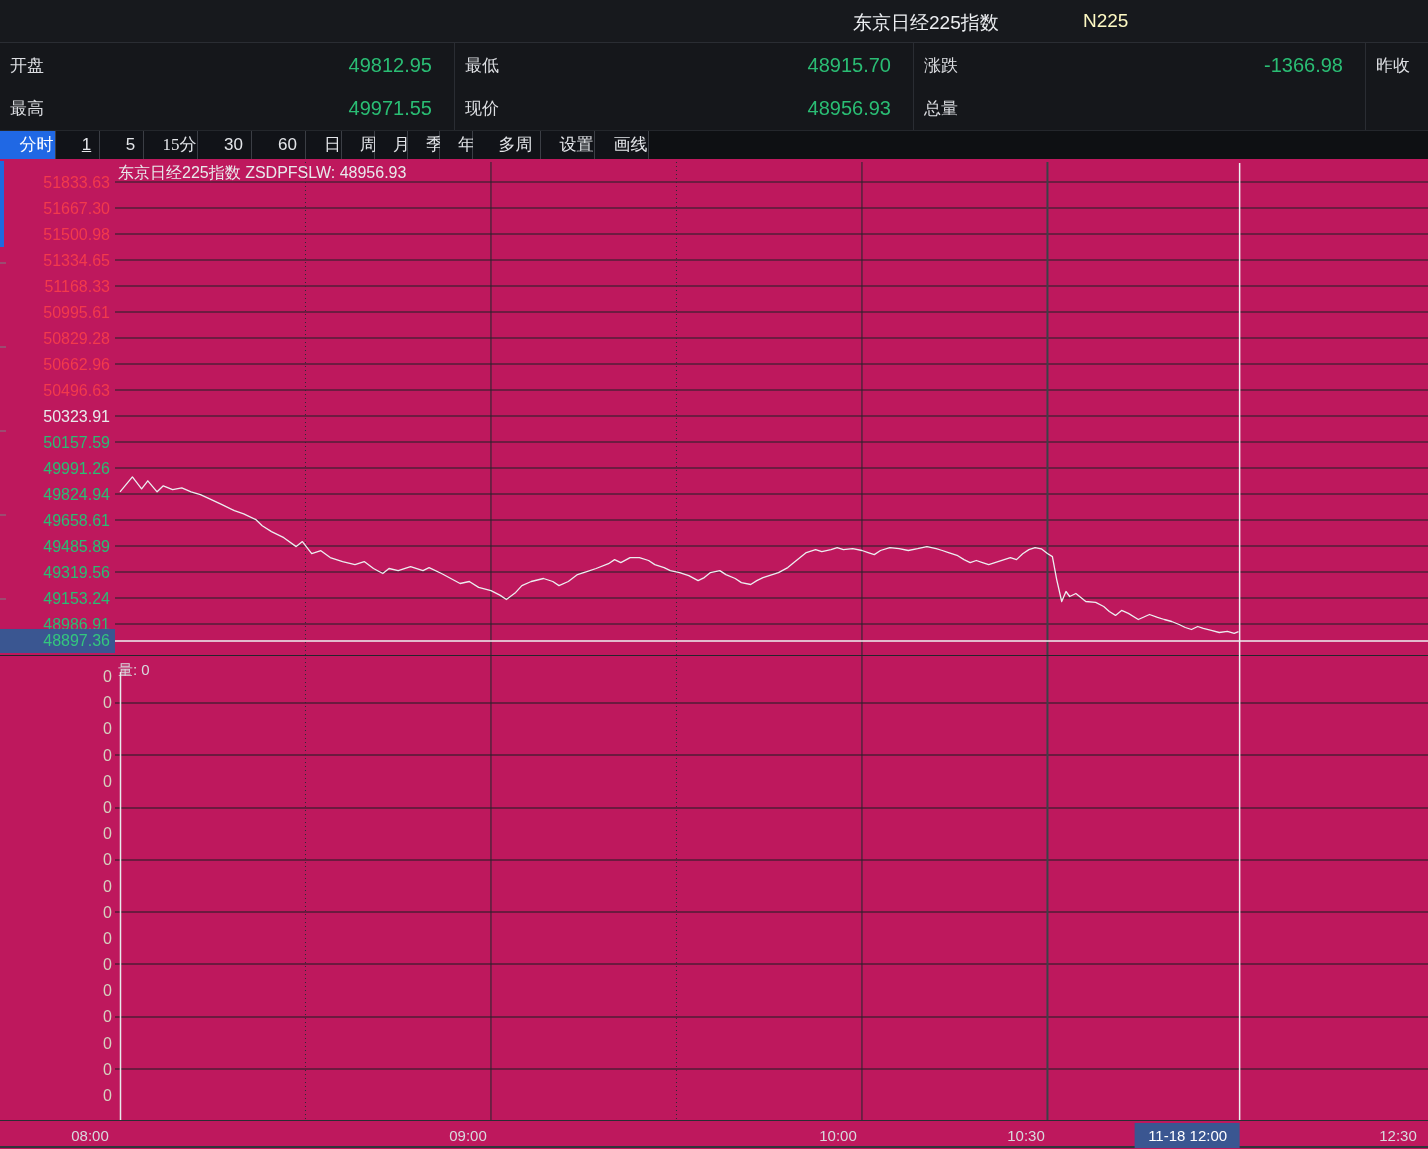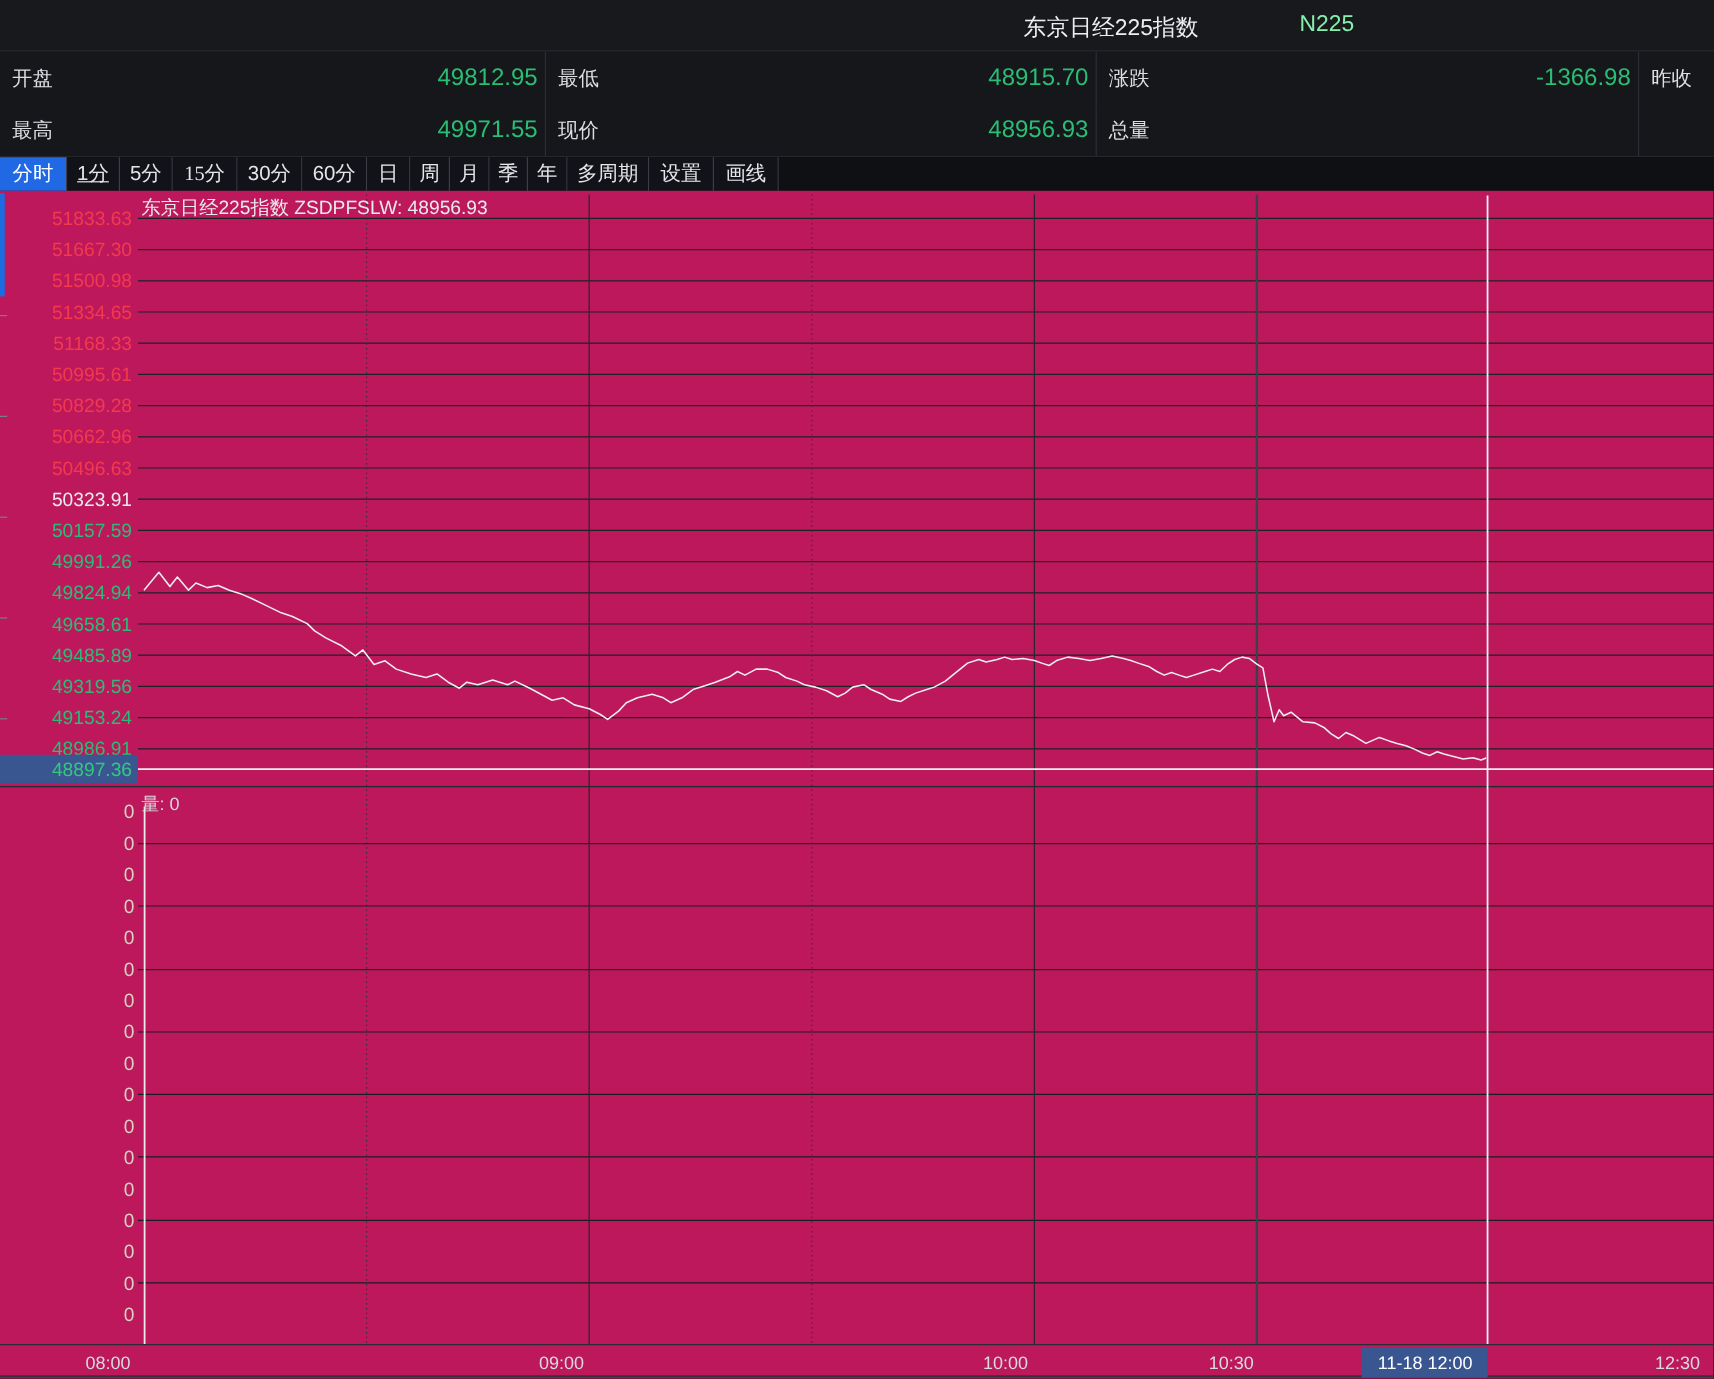--- a/index.html
+++ b/index.html
@@ -3,37 +3,37 @@
 <meta charset="utf-8">
 <style>
   html,body{margin:0;padding:0;background:#0f1115;}
   body{width:1428px;height:1149px;overflow:hidden;position:relative;
        font-family:"Liberation Sans","DejaVu Sans",sans-serif;
        -webkit-font-smoothing:antialiased;color:#d9dbdf;}
   
   .title-bar{position:absolute;left:0;top:0;width:1428px;height:42px;
              background:#17191d;border-bottom:1px solid #2a2d33;}
   .title-main{position:absolute;left:853px;top:10px;font-size:19px;color:#eceef1;}
-  .title-symbol{position:absolute;left:1083px;top:10px;font-size:19px;color:#86efac;}
+  .title-symbol{position:absolute;left:1083px;top:10px;font-size:19px;color:#fef9c3;}
   
   .quote-bar{position:absolute;left:0;top:43px;width:1428px;height:87px;
              background:#15171b;border-bottom:1px solid #24272c;
              display:grid;grid-template-columns:455px 459px 452px 1fr;
              grid-template-rows:44px 43px;grid-auto-flow:row;}
   .q-cell{display:flex;align-items:center;justify-content:space-between;
-          border-right:1px solid #2a2d33;padding:0 6px 0 10px;overflow:hidden;}
+          border-right:1px solid #2a2d33;padding:0 22px 0 10px;overflow:hidden;}
   .q-cell:nth-child(4n){border-right:none;}
   .q-label{font-size:17px;color:#dcdee2;white-space:nowrap;}
   .q-value{font-size:20px;white-space:nowrap;}
   .q-green{color:#2abd74;}
   
   .tab-bar{position:absolute;left:0;top:131px;width:1428px;height:28px;
            background:#0e1013;display:flex;border-bottom:1px solid #24272c;}
   .tab{height:28px;line-height:27px;text-align:center;font-size:17px;color:#e4e6ea;
-       border-right:1px solid #3b3e45;box-sizing:border-box;background:#111318;cursor:default;}
+       border-right:1px solid #3b3e45;box-sizing:border-box;background:#111318;cursor:default;padding-left:18px;}
   .tab.active{background:#2068e4;color:#ffffff;}
   .tab-filler{flex:1;background:#0e1013;}
   
   .chart-area{position:absolute;left:0;top:159px;width:1428px;height:990px;background:#be185d;}
   svg text{font-family:"Liberation Sans","DejaVu Sans",sans-serif;}
   .lbl-red{fill:#f23a4c;}
   .lbl-green{fill:#2abd74;}
   .lbl-white{fill:#e8eaec;}
   .lbl-time{fill:#d8dade;}
   .lbl-cream{fill:#d6d3c0;}

